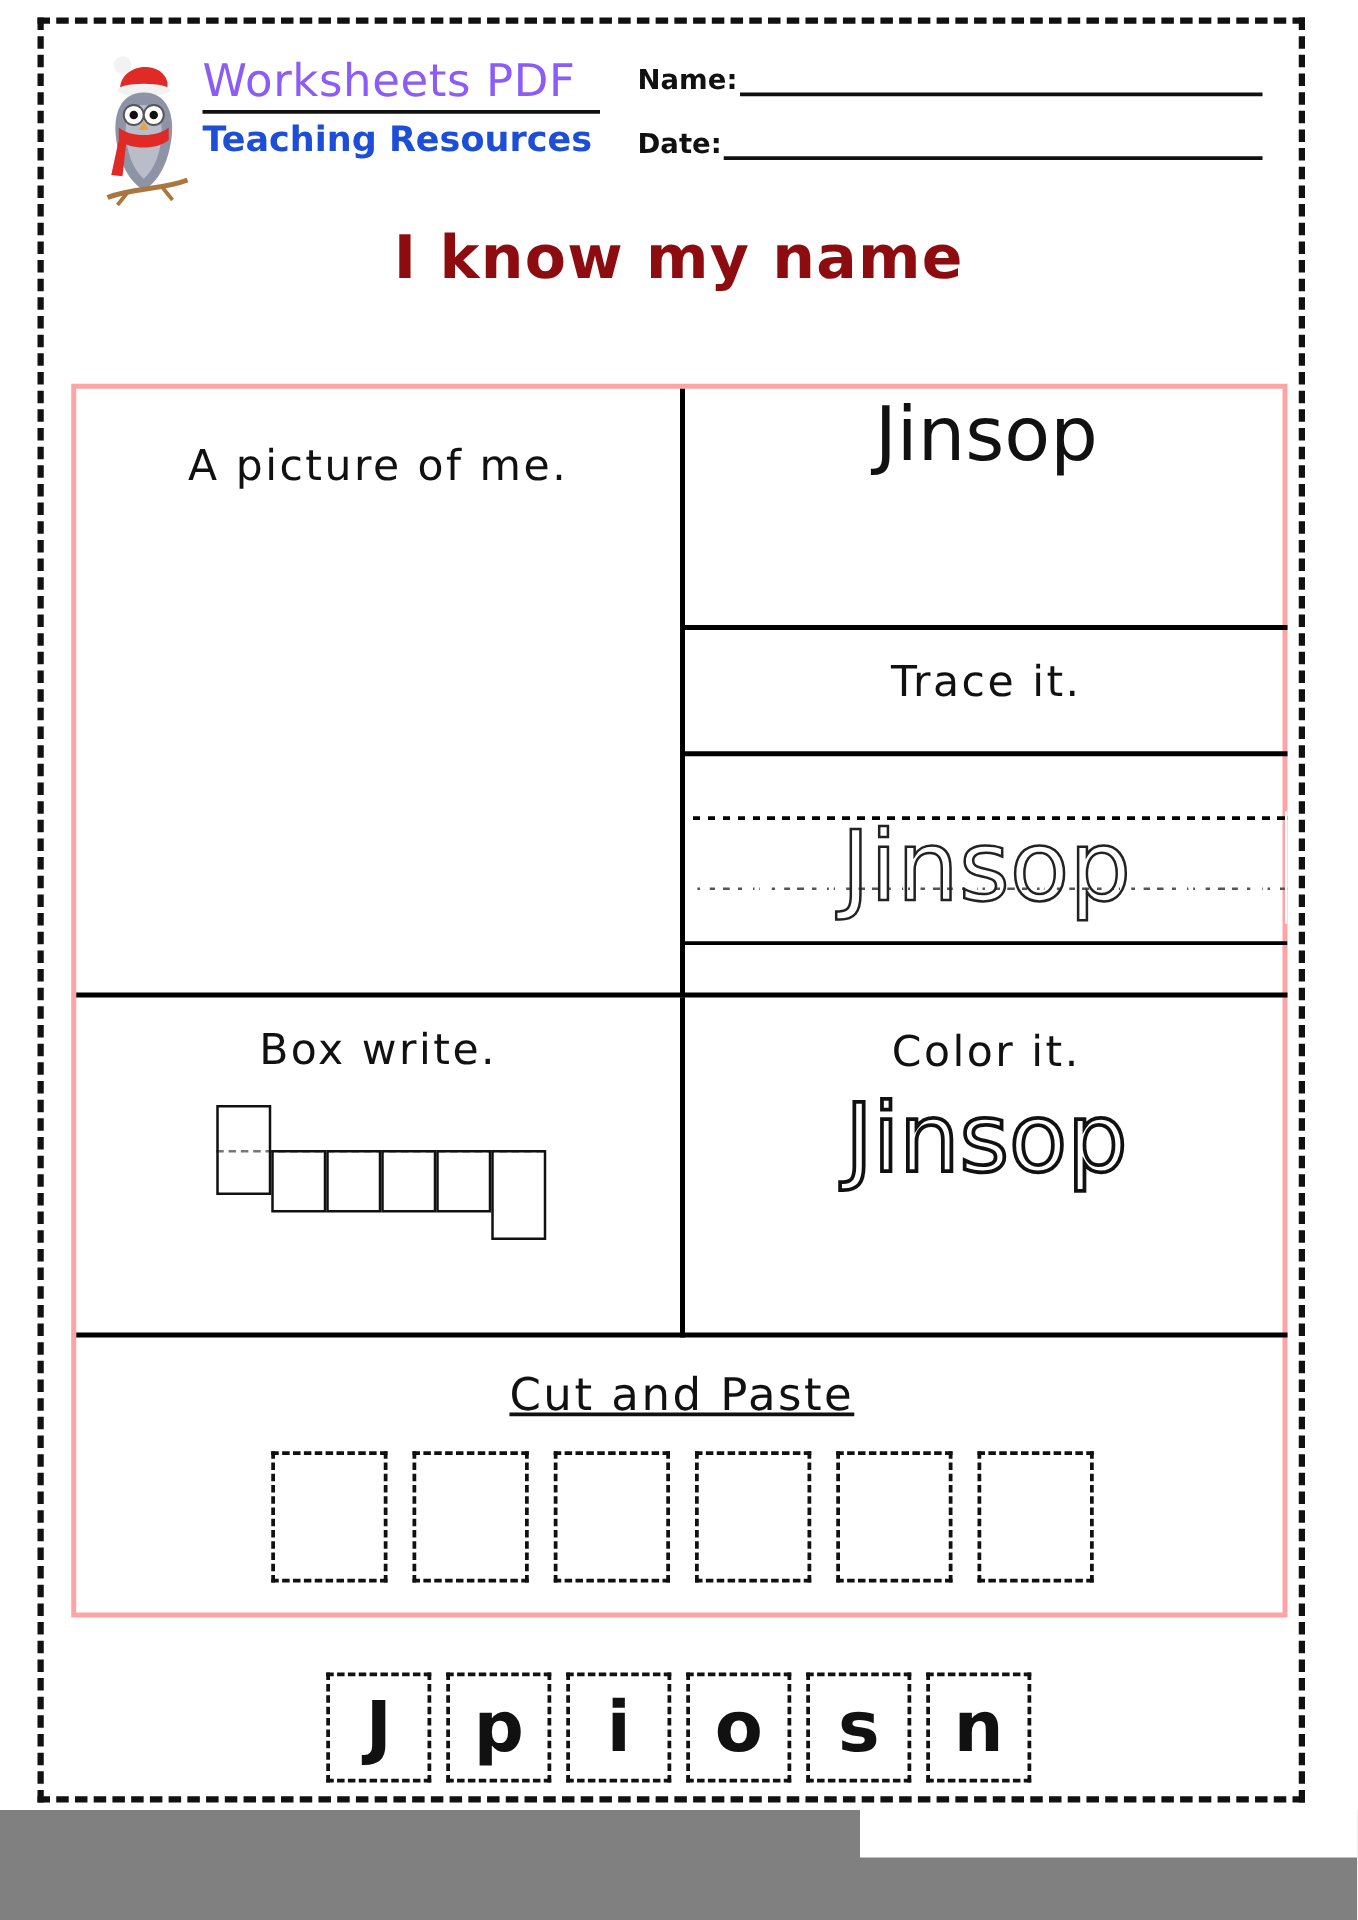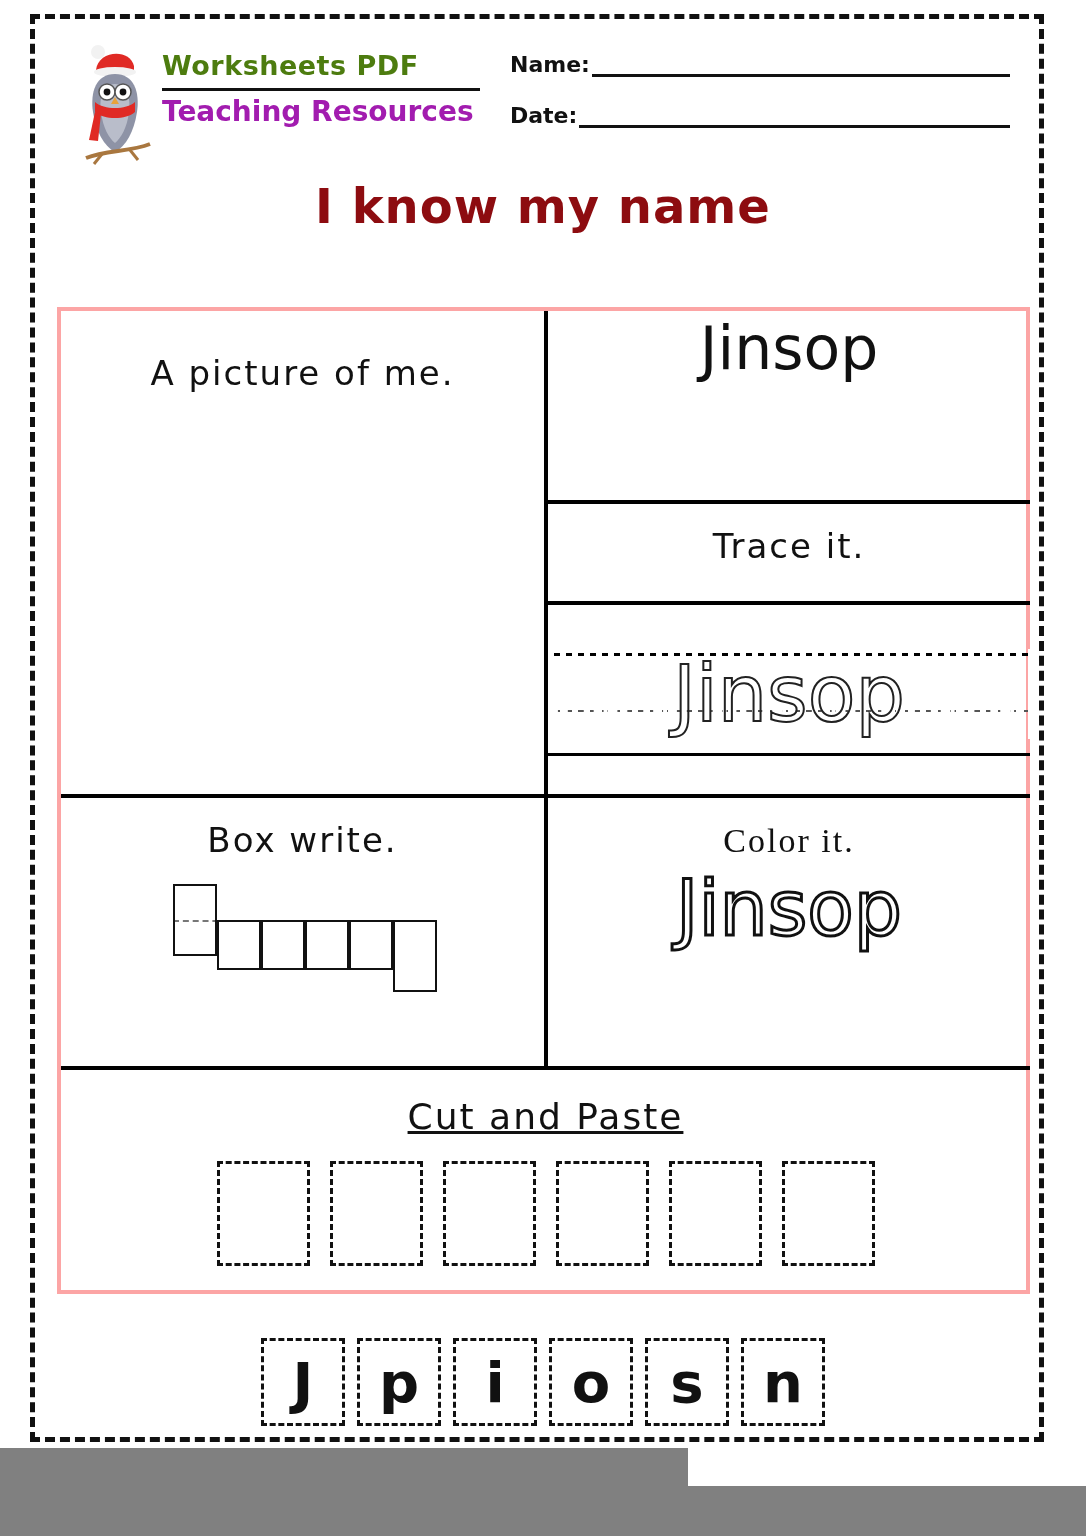--- a/index.html
+++ b/index.html
@@ -49,34 +49,34 @@
     width: 72px;
     height: 130px;
   }
   .brand-text {
     position: absolute;
     left: 92px;
     top: 14px;
     width: 330px;
   }
   .brand-line1 {
-    color: #4d7c0f;
-    font-family: "DejaVu Sans", sans-serif;
-    font-weight: bold;
-    font-size: 27px;
+    color: #8b5cf6;
+    font-family: "DejaVu Sans", sans-serif;
+    font-weight: normal;
+    font-size: 36px;
     letter-spacing: 0.5px;
     line-height: 36px;
   }
   .brand-rule {
     border-top: 3px solid #111111;
     margin: 4px 0 4px 0;
     width: 318px;
   }
   .brand-line2 {
-    color: #a21caf;
+    color: #1d4ed8;
     font-family: "DejaVu Sans", sans-serif;
     font-weight: bold;
     font-size: 28px;
     line-height: 34px;
   }
 
   .name-date {
     position: absolute;
     left: 440px;
     top: 18px;
@@ -220,21 +220,21 @@
     position: absolute;
     left: 0; top: 36px; width: 262px;
     border-top: 2px dashed #777;
   }
 
   
   .color-cell {
     left: 487px; top: 487px; width: 482px; height: 272px;
     border-bottom: 4px solid #000;
   }
-  .color-cell .cell-label { margin-top: 24px; font-family: Liberation Serif, serif; }
+  .color-cell .cell-label { margin-top: 24px; }
   .color-name {
     text-align: center;
     font-family: "DejaVu Sans", sans-serif;
     font-size: 76px;
     color: #ffffff;
     -webkit-text-stroke: 3px #111;
     margin-top: 4px;
   }
 
   

